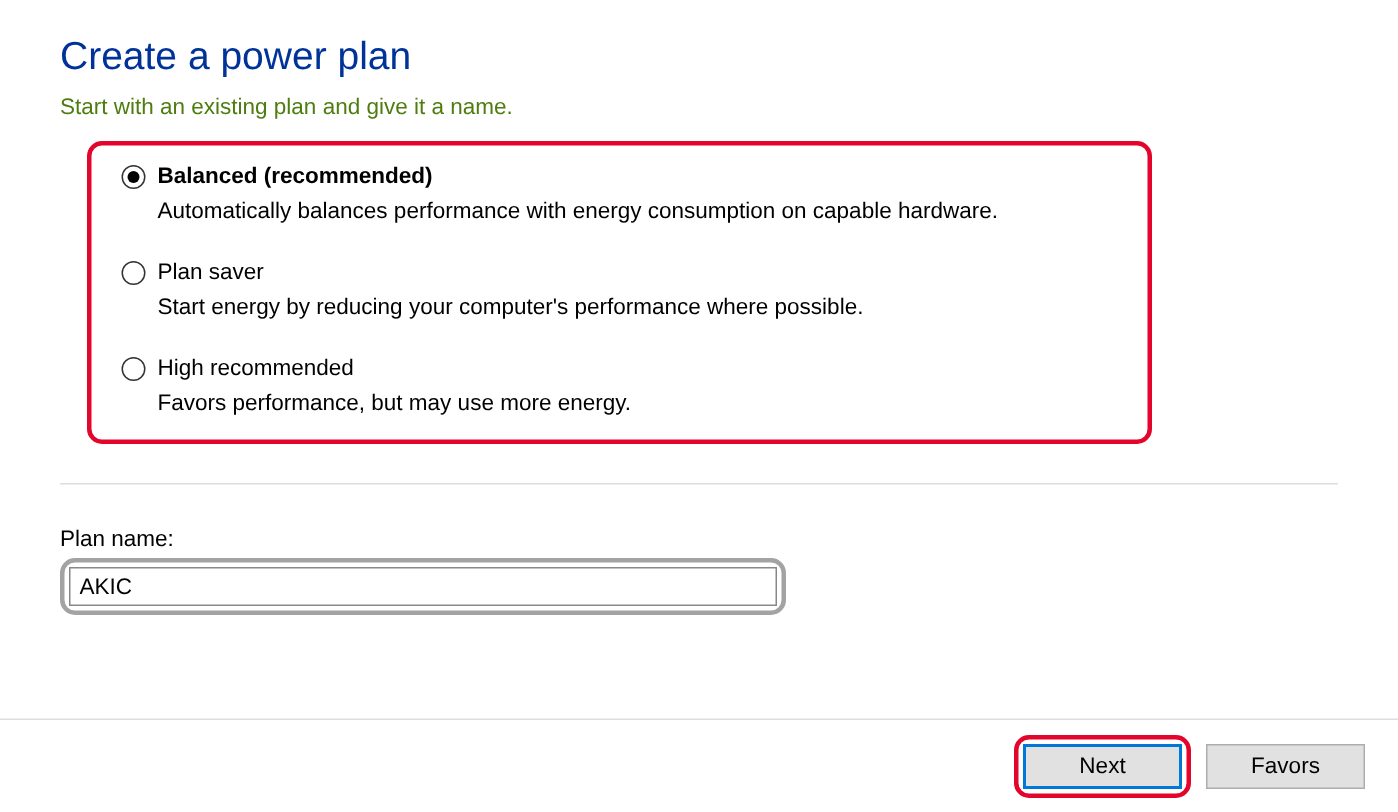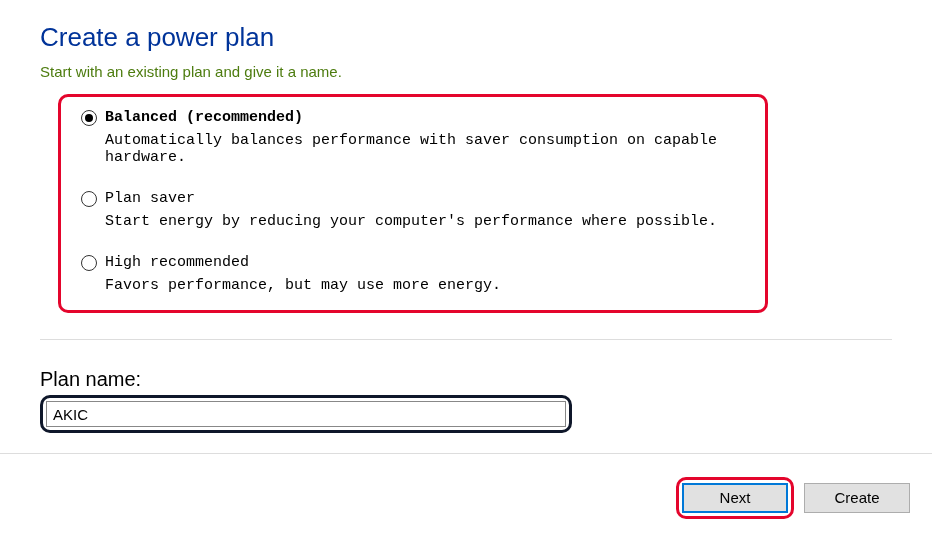--- a/index.html
+++ b/index.html
@@ -29,21 +29,20 @@
       font-size: 15px;
       color: #4d7c0f;
       margin-bottom: 14px;
     }
     .plans-box {
       border: 3px solid #e4052c;
       border-radius: 10px;
       padding: 12px 20px 12px 20px;
       margin-left: 18px;
       width: 710px;
-      font-family: Liberation Mono, monospace;
     }
     .plan-row {
       margin-bottom: 24px;
     }
     .plan-row:last-child {
       margin-bottom: 4px;
     }
     .plan-head {
       display: flex;
       align-items: center;
@@ -79,45 +78,45 @@
       color: #000;
       margin-left: 24px;
       margin-top: 6px;
     }
     .divider {
       border: none;
       border-top: 1px solid #ddd;
       margin: 26px 0 28px 0;
     }
     .field-label {
-      font-size: 20px;
+      font-size: 15px;
       margin-bottom: 4px;
     }
     .input-wrap {
-      border: 3px solid #0f172a;
+      border: 3px solid #a3a3a3;
       border-radius: 10px;
-      width: 532px;
+      width: 484px;
       padding: 3px;
     }
     .text-input {
       width: 100%;
       height: 26px;
       border: 1px solid #888;
       padding: 2px 6px;
       font-size: 15px;
       font-family: inherit;
       outline: none;
     }
     .footer-bar {
       position: absolute;
       left: 0;
       right: 0;
       bottom: 0;
       border-top: 1px solid #ddd;
-      height: 88px;
+      height: 62px;
       display: flex;
       align-items: center;
       justify-content: flex-end;
       padding-right: 22px;
       gap: 10px;
     }
     .btn-wrap {
       border: 3px solid #e4052c;
       border-radius: 10px;
       padding: 3px;
@@ -142,21 +141,21 @@
 <div class="content">
   <div class="title">Create a power plan</div>
   <div class="subtitle">Start with an existing plan and give it a name.</div>
 
   <div class="plans-box">
     <div class="plan-row">
       <div class="plan-head">
         <span class="radio checked"></span>
         <span class="plan-label bold">Balanced (recommended)</span>
       </div>
-      <div class="plan-desc">Automatically balances performance with saver consumption on capable hardware.</div>
+      <div class="plan-desc">Automatically balances performance with energy consumption on capable hardware.</div>
     </div>
 
     <div class="plan-row">
       <div class="plan-head">
         <span class="radio"></span>
         <span class="plan-label">Plan saver</span>
       </div>
       <div class="plan-desc">Start energy by reducing your computer's performance where possible.</div>
     </div>
 
@@ -174,14 +173,14 @@
   <div class="field-label">Plan name:</div>
   <div class="input-wrap">
     <input type="text" class="text-input" value="AKIC" style="">
   </div>
 </div>
 
 <div class="footer-bar">
   <div class="btn-wrap">
     <button class="btn primary">Next</button>
   </div>
-  <button class="btn">Create</button>
+  <button class="btn">Favors</button>
 </div>
 
 </body></html>

